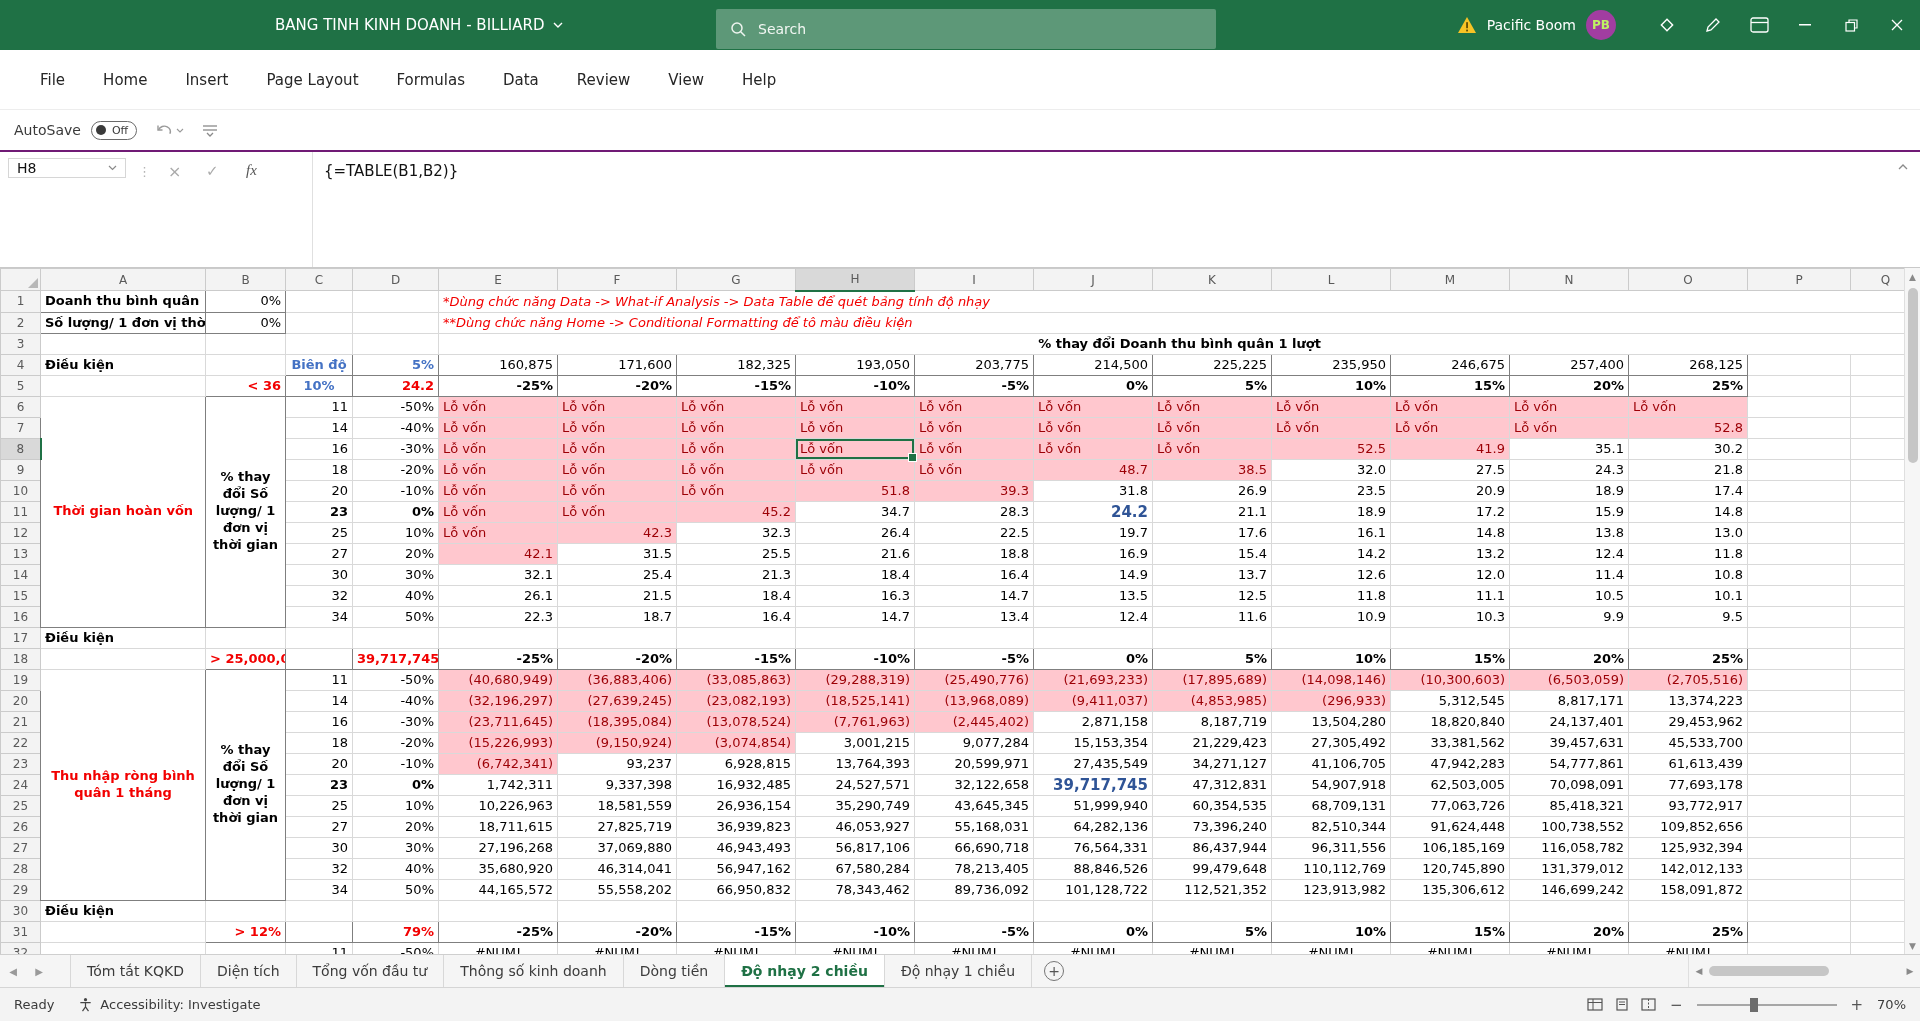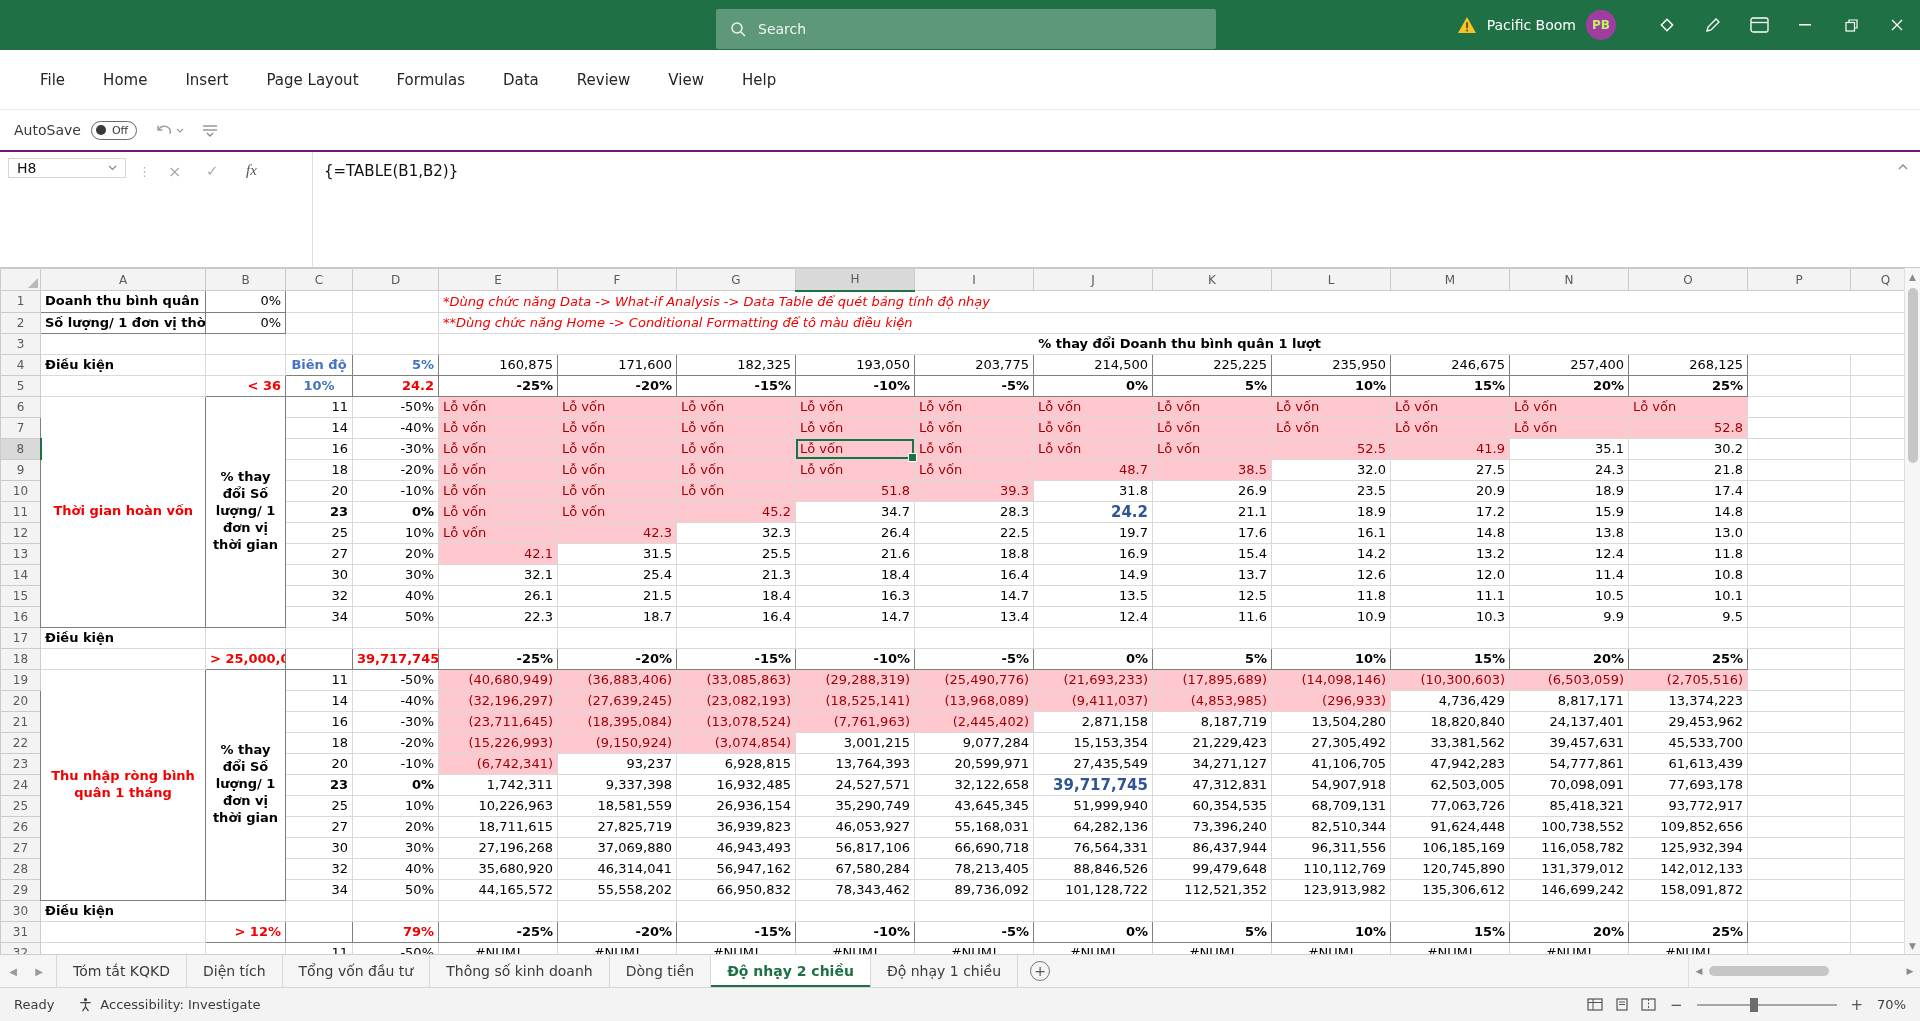--- a/index.html
+++ b/index.html
@@ -59,21 +59,21 @@
   td.wrap{white-space:normal;line-height:1.3;text-align:center;vertical-align:middle;overflow:visible}
   td.selcell{box-shadow:inset 0 0 0 2px #1F7145;position:relative;overflow:visible}
   td.selcell::after{content:"";position:absolute;right:-3px;bottom:-3px;width:7px;height:7px;background:#1F7145;border:1.5px solid #fff;z-index:6}
   .vscroll{position:absolute;right:0;top:0;bottom:0;width:16px;background:#F6F6F6;border-left:1px solid #DFDFDF;z-index:5;display:flex;flex-direction:column;align-items:center;font-size:9px;color:#8a8a8a}
   .vthumb{width:10px;height:175px;background:#C6C6C6;border-radius:5px;margin-top:6px}
   .vdown{margin-top:auto;margin-bottom:3px}
   .vup{margin-top:4px}
   
   .tabbar{height:33px;background:#F5F5F5;border-top:1px solid #CFCFCF;display:flex;align-items:stretch;position:relative;font-size:14px;color:#3b3b3b}
   .tab-nav{width:26px;display:flex;align-items:center;justify-content:center;color:#9a9a9a;font-size:10px}
-  #sheet-tabs{display:flex;margin-left:4px}
+  #sheet-tabs{display:flex;margin-left:18px}
   .stab{padding:0 16px;display:flex;align-items:center;border-right:1px solid #D8D8D8;cursor:default;white-space:nowrap}
   .stab:first-child{border-left:1px solid #D8D8D8}
   .stab.active{background:#fff;color:#1F7145;font-weight:bold;box-shadow:inset 0 -2px 0 #1F7145}
   .newsheet{align-self:center;margin-left:12px;width:20px;height:20px;border:1px solid #767676;border-radius:50%;color:#555;display:flex;align-items:center;justify-content:center;font-size:14px;line-height:1}
   .hscroll{position:absolute;right:0;top:0;bottom:0;width:232px;background:#F5F5F5;border-left:1px solid #DFDFDF;display:flex;align-items:center;color:#8a8a8a;font-size:9px}
   .harrow{width:20px;text-align:center}
   .hthumb{height:10px;width:120px;background:#C6C6C6;border-radius:5px}
   .hright{margin-left:auto}
   
   .statusbar{height:34px;background:#F3F3F3;border-top:1px solid #D5D5D5;display:flex;font-size:13px;color:#3b3b3b;padding:0 14px}
@@ -83,20 +83,28 @@
   .viewicons{display:flex;gap:12px;align-items:center;color:#555}
   .zoomtrack{width:140px;height:2px;background:#A6A6A6;position:relative}
   .zoomthumb{position:absolute;left:38%;top:-6px;width:8px;height:14px;background:#6d6d6d}
   .zbtn{font-size:15px;color:#555}
   svg{display:block}
 </style>
 </head>
 <body>
 
 <header class="titlebar">
+  <div class="tb-title">
+    <span>BANG TINH KINH DOANH - BILLIARD</span>
+    <span>
+        <svg width="10" height="6" viewBox="0 0 10 6">
+          <path d="M1 1l4 4 4-4" fill="none" stroke="#fff" stroke-width="1.4"></path>
+        </svg>
+      </span>
+  </div>
   <div class="tb-search">
     <span>
         <svg width="16" height="16" viewBox="0 0 16 16">
           <circle cx="7" cy="7" r="5" fill="none" stroke="#eef4ef" stroke-width="1.5"></circle>
           <line x1="10.7" y1="10.7" x2="15" y2="15" stroke="#eef4ef" stroke-width="1.5"></line>
         </svg>
       </span>
     <span>Search</span>
   </div>
   <div class="tb-right">
@@ -580,21 +588,21 @@
           <td>14</td>
           <td>-40%</td>
           <td class="pink">(32,196,297)</td>
           <td class="pink">(27,639,245)</td>
           <td class="pink">(23,082,193)</td>
           <td class="pink">(18,525,141)</td>
           <td class="pink">(13,968,089)</td>
           <td class="pink">(9,411,037)</td>
           <td class="pink">(4,853,985)</td>
           <td class="pink">(296,933)</td>
-          <td>4,736,429</td>
+          <td>5,312,545</td>
           <td>8,817,171</td>
           <td>13,374,223</td>
           <td></td>
           <td></td>
         </tr>
         <tr>
           <th class="rowhdr">21</th>
           <td>16</td>
           <td>-30%</td>
           <td class="pink">(23,711,645)</td>

